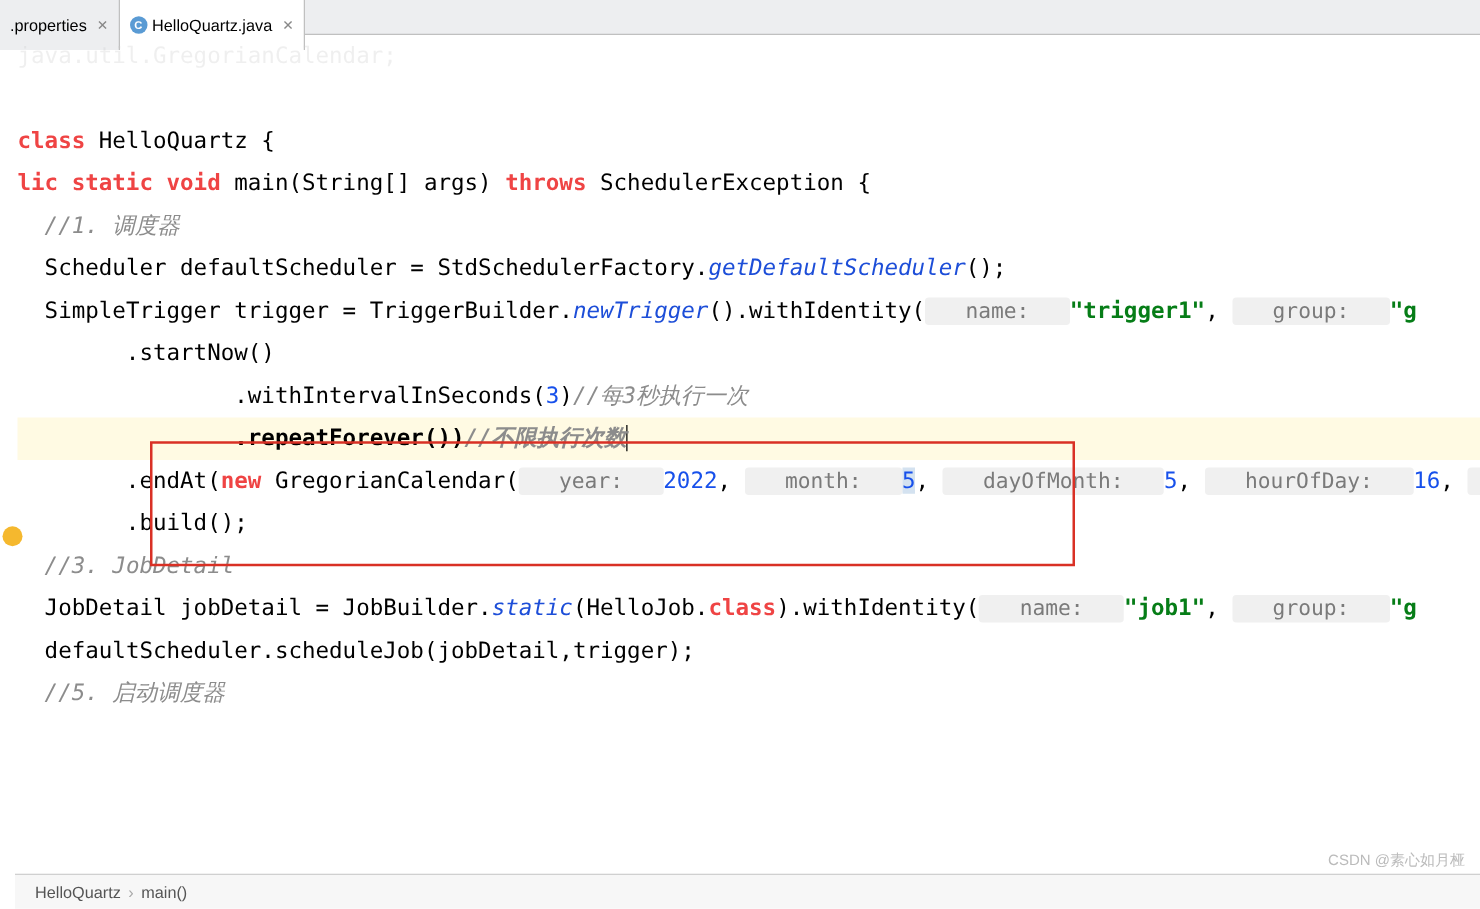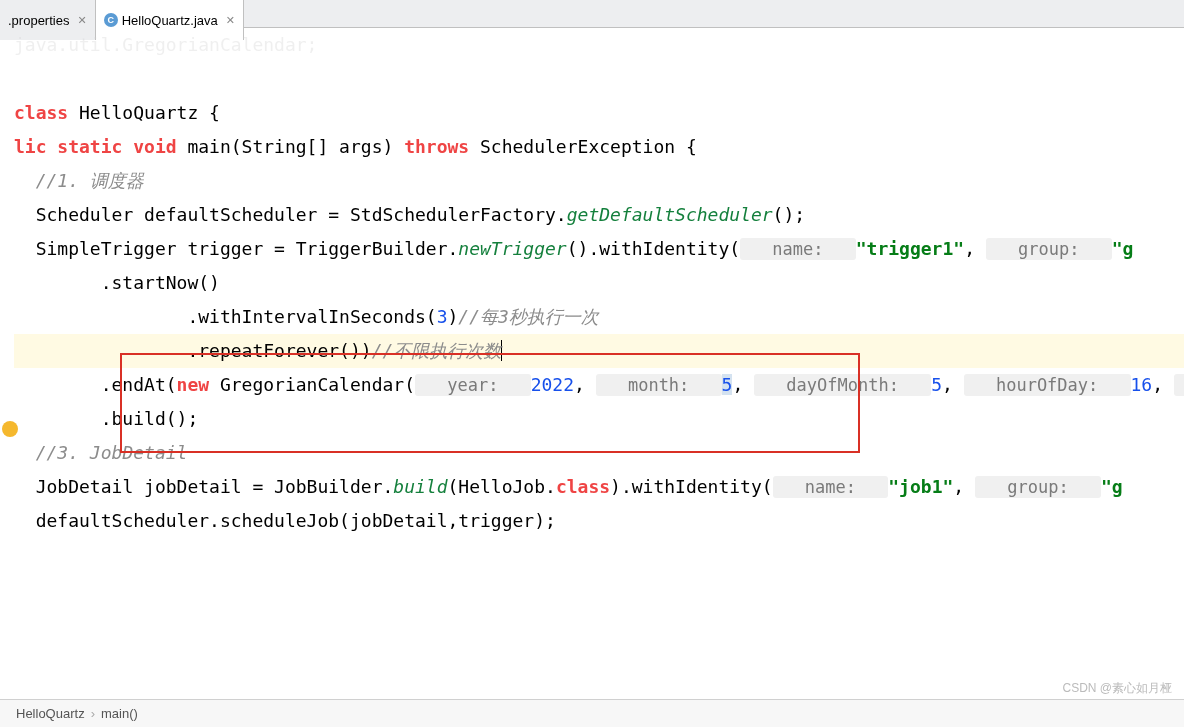--- a/index.html
+++ b/index.html
@@ -69,37 +69,38 @@
       left: 2px;
       width: 16px;
       height: 16px;
       background: #f5b82e;
       border-radius: 50%;
     }
     .kw { color: #ef4444; font-weight: bold; }
     .str { color: #067d17; font-weight: bold; }
     .num { color: #1750eb; }
     .cmt { color: #8c8c8c; font-style: italic; }
-    .itm { color: #15803d; font-style: italic; }
+    .itm { color: #1d4ed8; font-style: italic; }
     .hint { color: #7a7a7a; background: #f0f0f0; padding: 1px 22px; border-radius: 3px; font-size: 17px; }
     .red-box {
       border: 2px solid #d93025;
       position: absolute;
       pointer-events: none;
     }
     .highlight-line {
       background: #fffae3;
       display: block;
       width: 100%;
+      font-weight: bold;
     }
     .sel-hint { background: #d4e2f0; }
     .breadcrumb {
       position: absolute;
       bottom: 0;
-      left: 0;
+      left: 12px;
       right: 0;
       height: 28px;
       border-top: 1px solid #d0d0d0;
       background: #f7f7f7;
       display: flex;
       align-items: center;
       padding-left: 16px;
       font-size: 13px;
       font-family: Arial, sans-serif;
       color: #555;
@@ -141,22 +142,23 @@
   <div class="code-line"><span class="kw">lic static void</span><span> main(String[] args) </span><span class="kw">throws</span><span> SchedulerException {</span></div>
   <div class="code-line">  <span class="cmt">//1. 调度器</span></div>
   <div class="code-line">  <span>Scheduler defaultScheduler = StdSchedulerFactory.</span><span class="itm">getDefaultScheduler</span><span>();</span></div>
   <div class="code-line">  <span>SimpleTrigger trigger = TriggerBuilder.</span><span class="itm">newTrigger</span><span>().withIdentity(</span><span class="hint"> name: </span><span class="str">"trigger1"</span><span>, </span><span class="hint"> group: </span><span class="str">"g</span></div>
   <div class="code-line"><span>        .startNow()</span></div>
   <div class="code-line"><span>                .withIntervalInSeconds(</span><span class="num">3</span><span>)</span><span class="cmt">//每3秒执行一次</span></div>
   <div class="code-line highlight-line"><span>                .repeatForever())</span><span class="cmt cursor-caret">//不限执行次数</span></div>
   <div class="code-line"><span>        .endAt(</span><span class="kw">new</span><span> GregorianCalendar(</span><span class="hint"> year: </span><span class="num">2022</span><span>, </span><span class="hint"> month: </span><span class="num sel-hint">5</span><span>, </span><span class="hint"> dayOfMonth: </span><span class="num">5</span><span>, </span><span class="hint"> hourOfDay: </span><span class="num">16</span><span>, </span><span class="hint"> minute:</span></div>
   <div class="code-line"><span>        .build();</span></div>
   <div class="code-line">  <span class="cmt">//3. JobDetail</span></div>
-  <div class="code-line">  <span>JobDetail jobDetail = JobBuilder.</span><span class="itm">build</span><span>(HelloJob.</span><span class="kw">class</span><span>).withIdentity(</span><span class="hint"> name: </span><span class="str">"job1"</span><span>, </span><span class="hint"> group: </span><span class="str">"g</span></div>
+  <div class="code-line">  <span>JobDetail jobDetail = JobBuilder.</span><span class="itm">static</span><span>(HelloJob.</span><span class="kw">class</span><span>).withIdentity(</span><span class="hint"> name: </span><span class="str">"job1"</span><span>, </span><span class="hint"> group: </span><span class="str">"g</span></div>
   <div class="code-line">  <span>defaultScheduler.scheduleJob(jobDetail,trigger);</span></div>
+  <div class="code-line">  <span class="cmt">//5. 启动调度器</span></div>
 
   <div class="gutter-icon" style="top:393px"></div>
   <div class="red-box" style="left:120px;top:325px;width:740px;height:100px"></div>
 </div>
 
 <div class="watermark">CSDN @素心如月桠</div>
 
 <div class="breadcrumb">
   <span>HelloQuartz</span>
   <span class="breadcrumb-sep">›</span>

